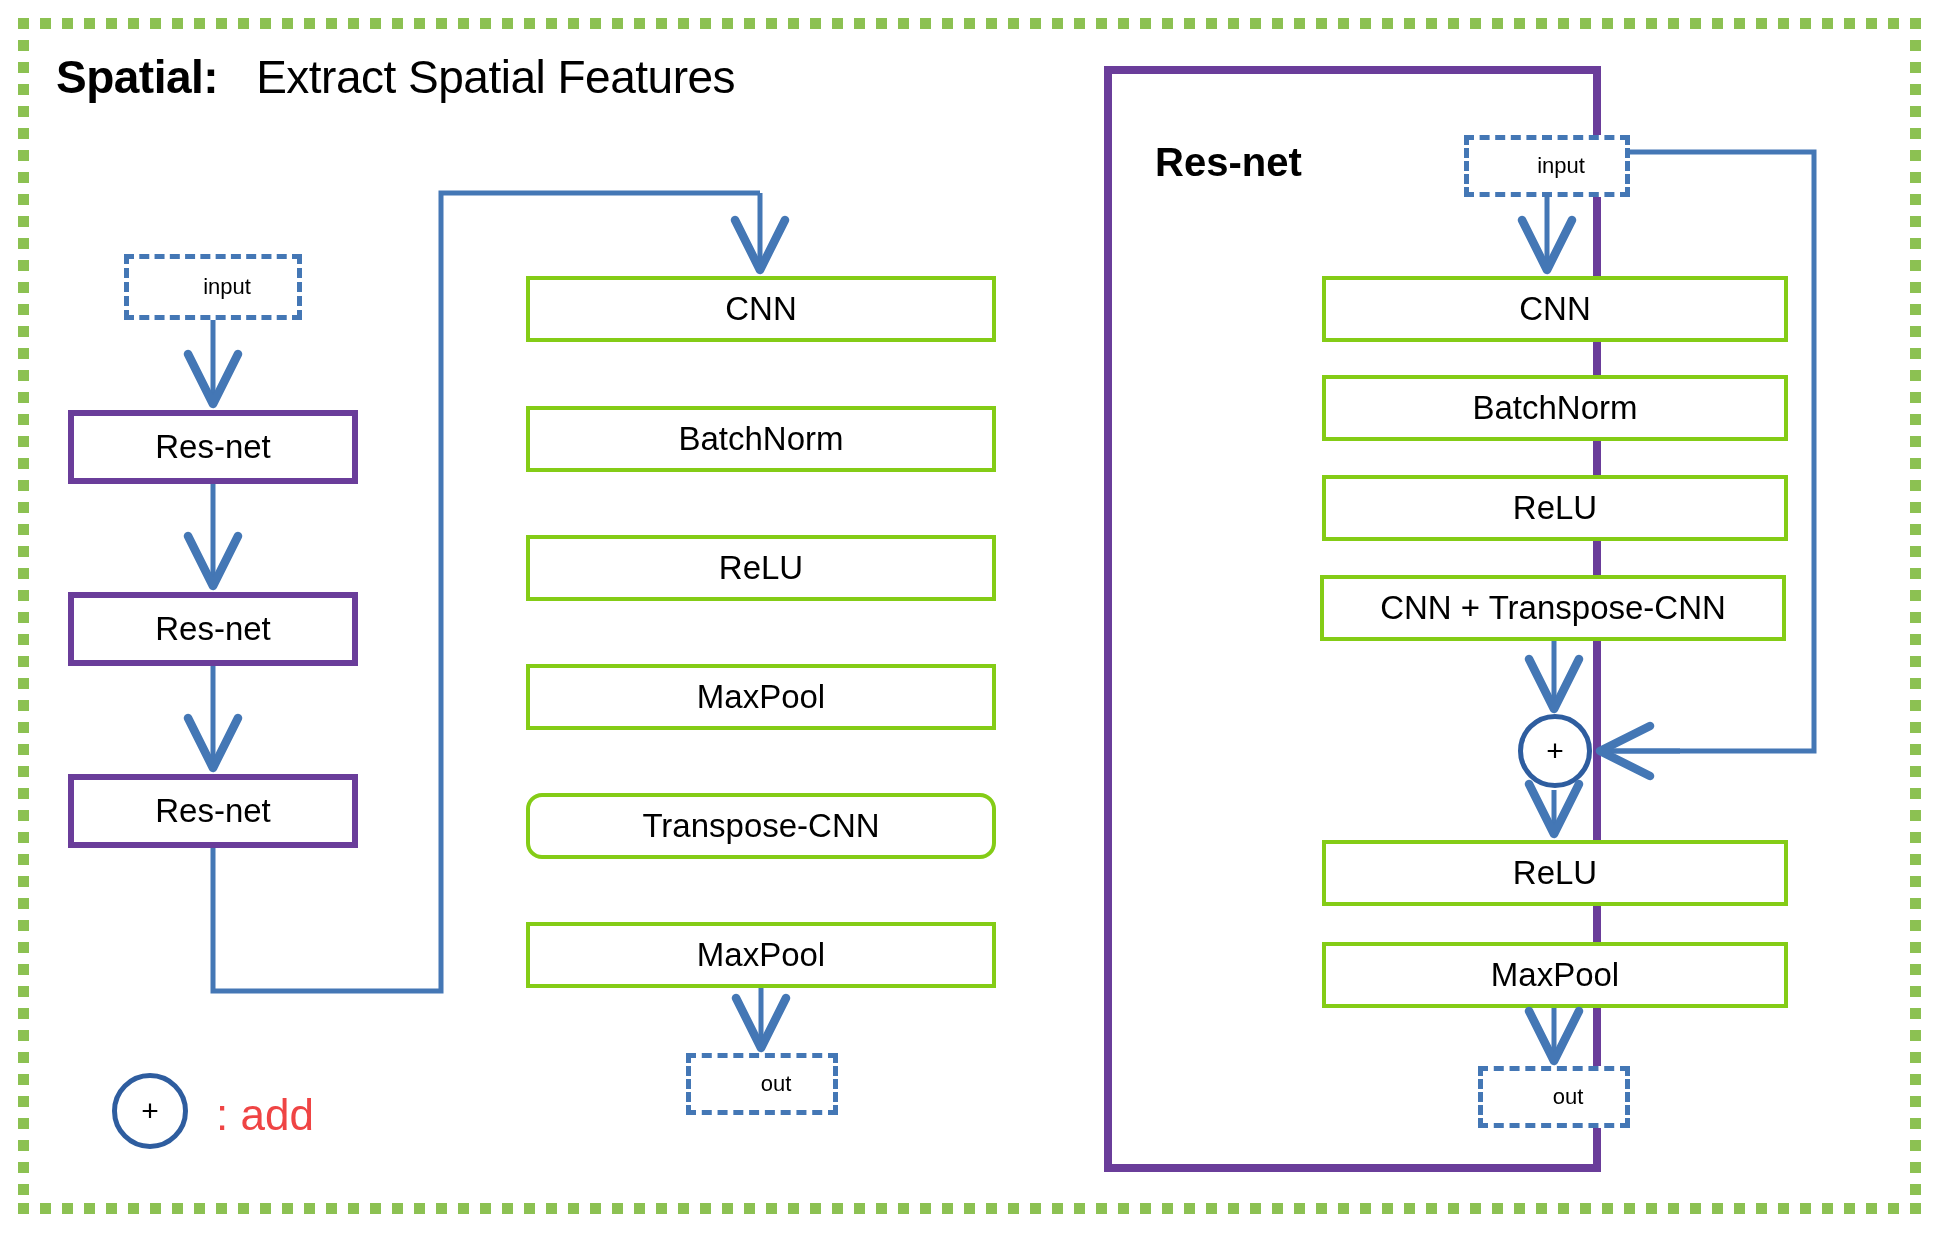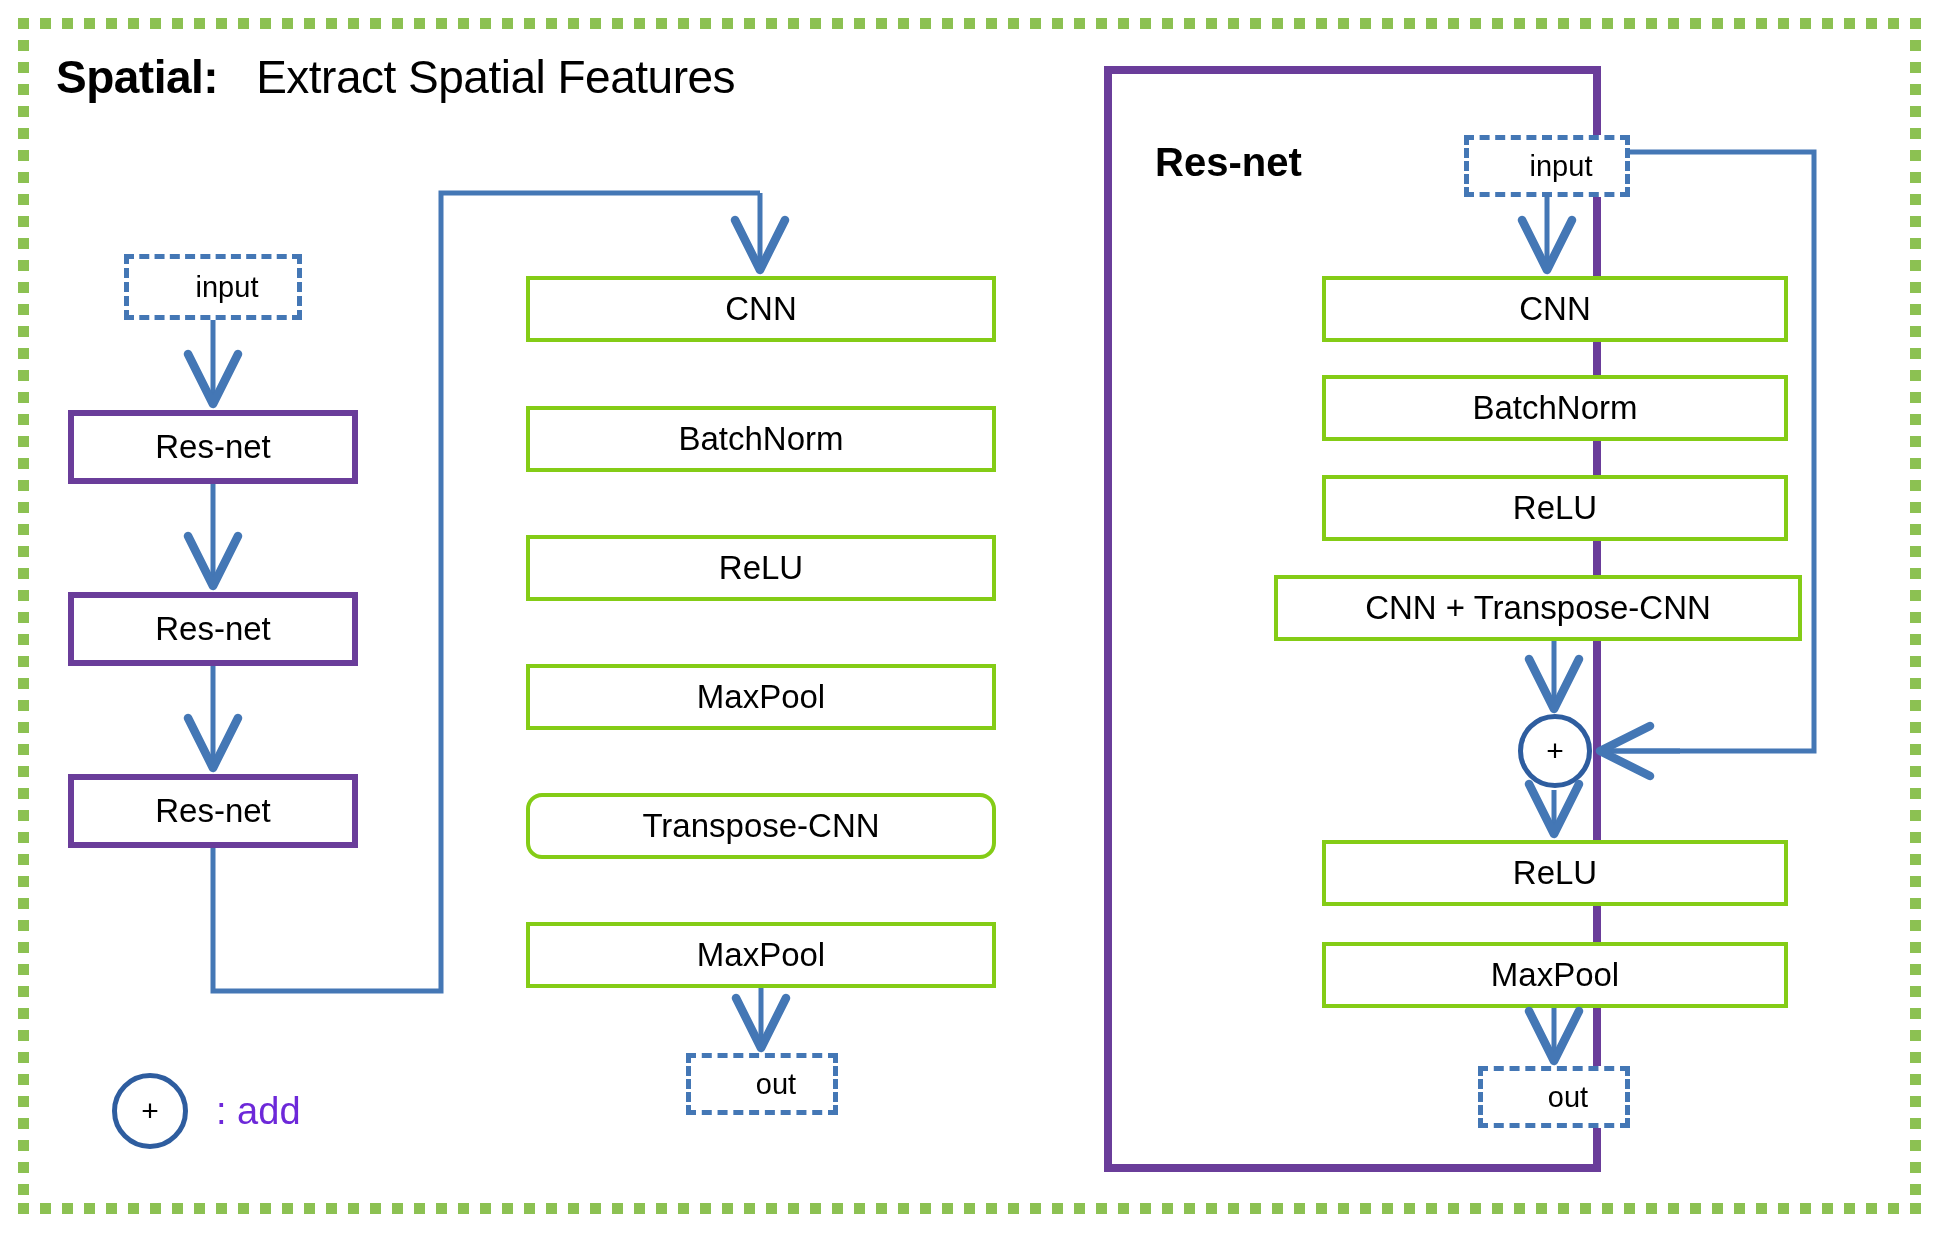--- a/index.html
+++ b/index.html
@@ -66,38 +66,38 @@
     justify-content: center;
     background: #ffffff;
     color: #000;
     font-size: 33px;
     white-space: nowrap;
   }
   .node.blue   { border: 4px solid #84cc16; }
   .node.purple { border: 6px solid #6A3D9A; font-size: 33px; }
   .node.dashed {
     border: 5px dashed #4477B5;
-    font-size: 29px;
+    font-size: 22px;
     padding-left: 28px;
   }
 
   
   .plus-circle {
     position: absolute;
     border: 5px solid #2E5D9F;
     border-radius: 50%;
     background: #fff;
     display: flex; align-items: center; justify-content: center;
     font-size: 30px; color: #000;
   }
 
   
   .legend-text {
     position: absolute;
-    font-size: 38px; color: #6d28d9;
+    font-size: 44px; color: #ef4444;
     white-space: nowrap;
   }
 
   
   svg.wires {
     position: absolute; left: 0; top: 0;
     width: 1938px; height: 1233px;
     pointer-events: none;
   }
 </style>
@@ -164,21 +164,21 @@
 
   <div class="node blue" style="left:1322px; top:276px; width:466px; height:66px;">
     <span>CNN</span>
   </div>
   <div class="node blue" style="left:1322px; top:375px; width:466px; height:66px;">
     <span>BatchNorm</span>
   </div>
   <div class="node blue" style="left:1322px; top:475px; width:466px; height:66px;">
     <span>ReLU</span>
   </div>
-  <div class="node blue" style="left:1274px; top:575px; width:528px; height:66px;">
+  <div class="node blue" style="left:1320px; top:575px; width:466px; height:66px;">
     <span>CNN + Transpose-CNN</span>
   </div>
 
   <div class="plus-circle" style="left:1518px; top:714px; width:74px; height:74px;">
     <span>+</span>
   </div>
 
   <div class="node blue" style="left:1322px; top:840px; width:466px; height:66px;">
     <span>ReLU</span>
   </div>

